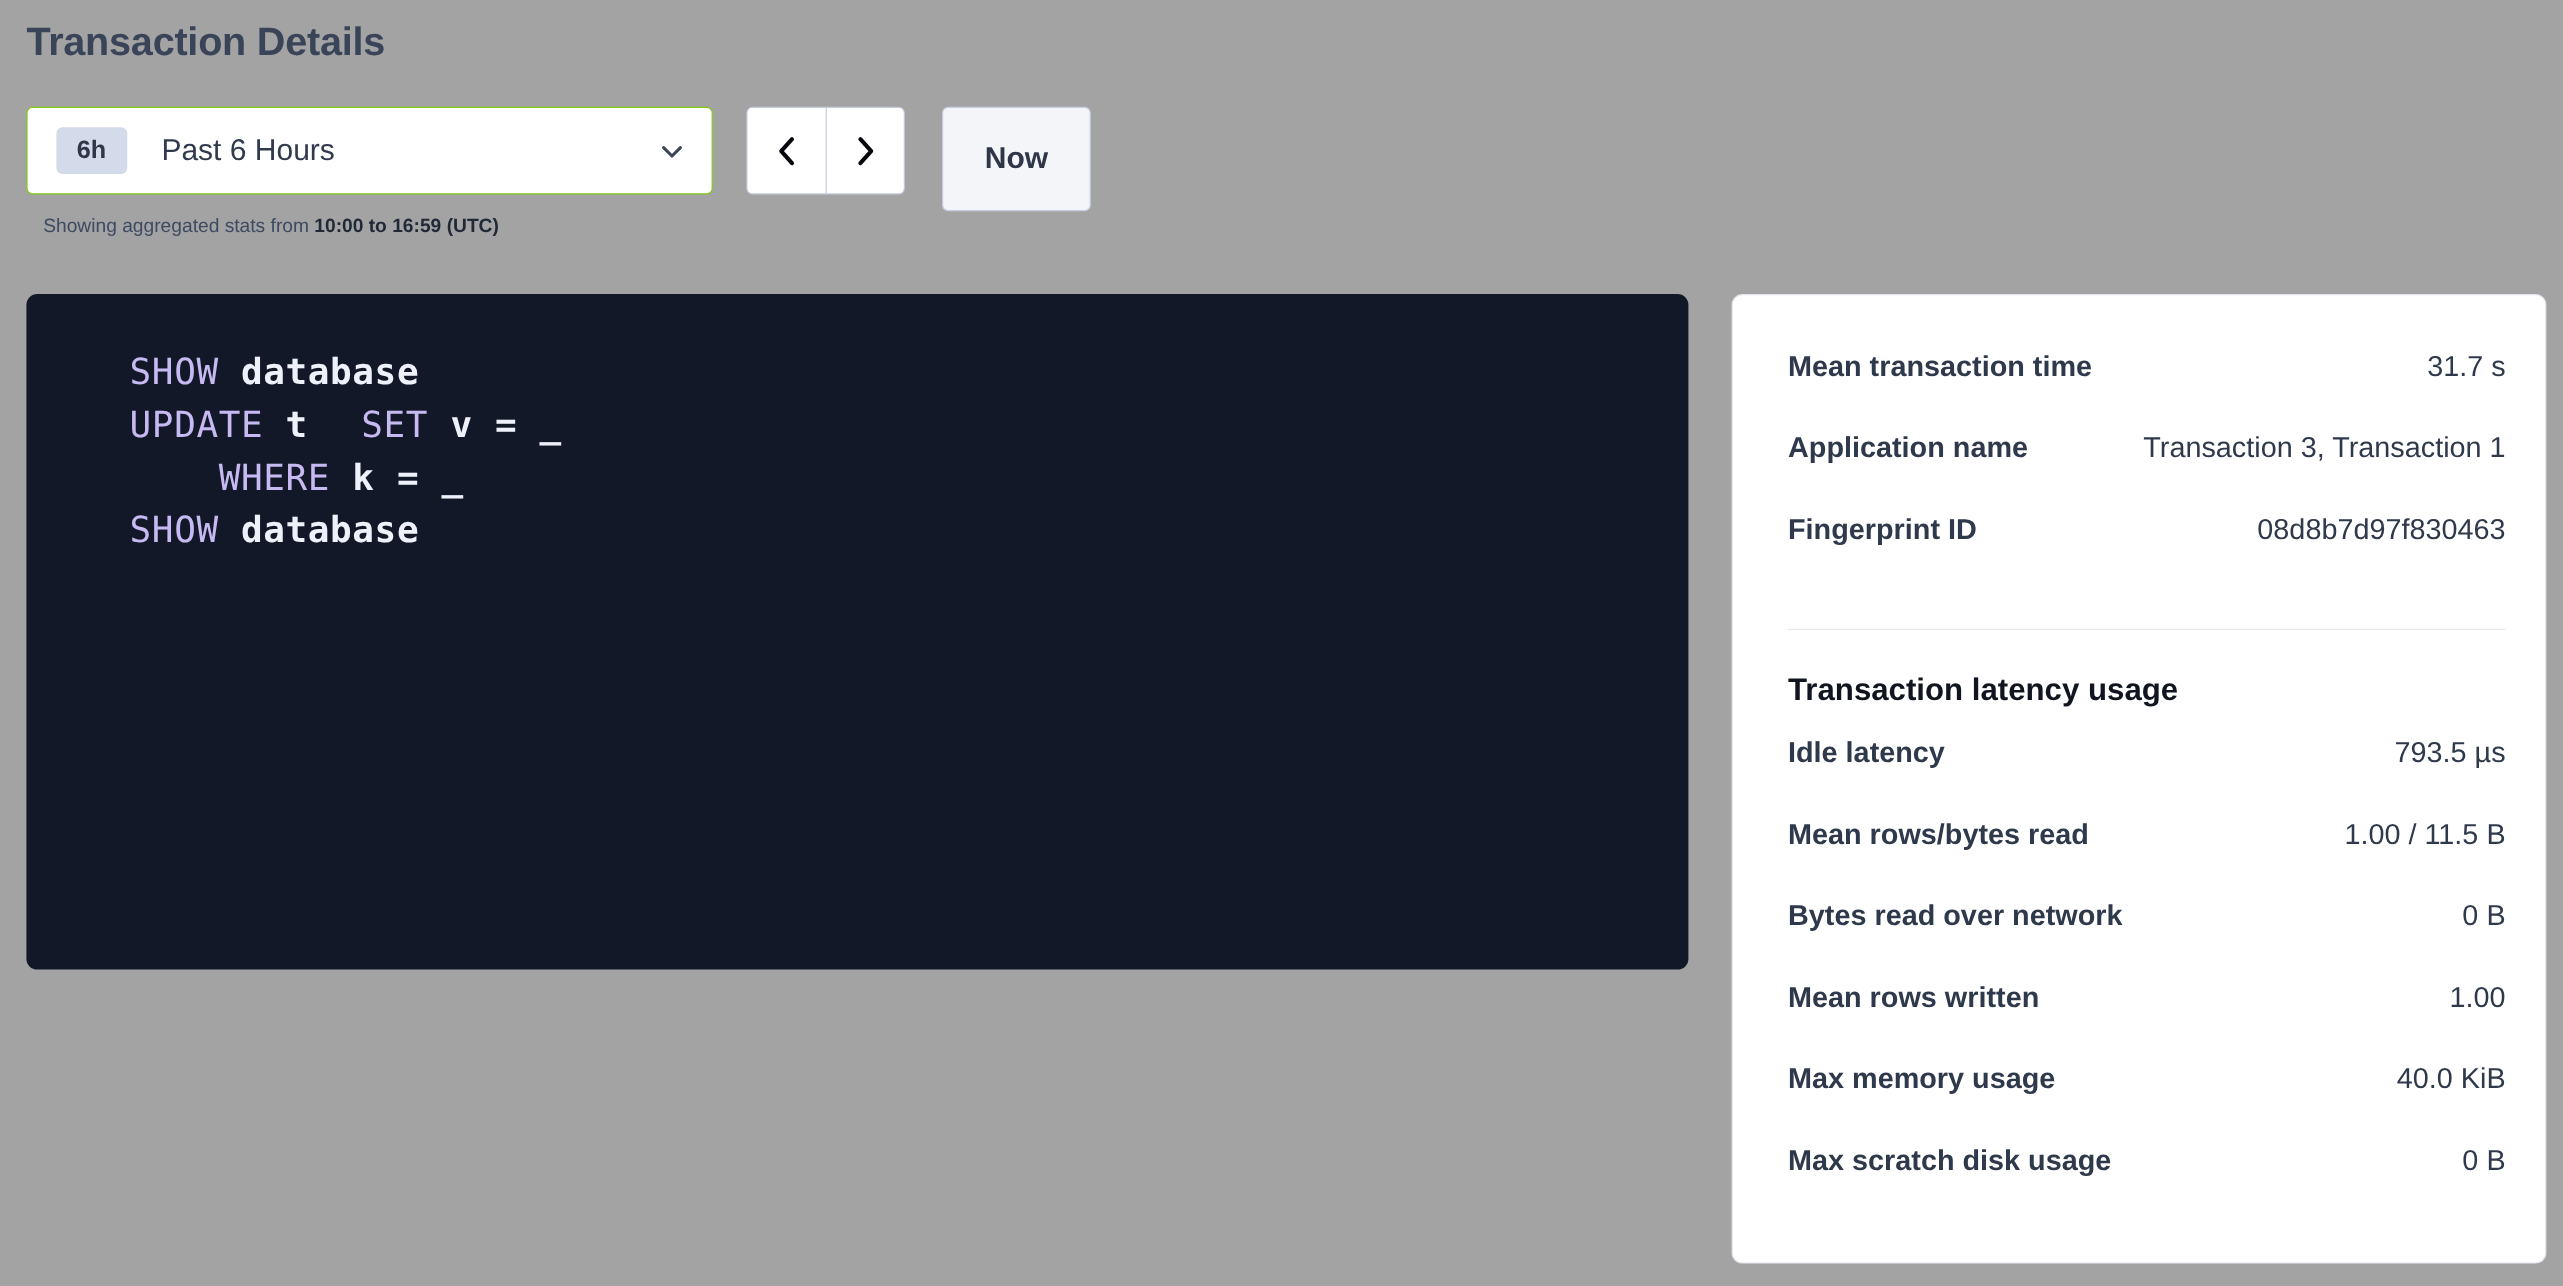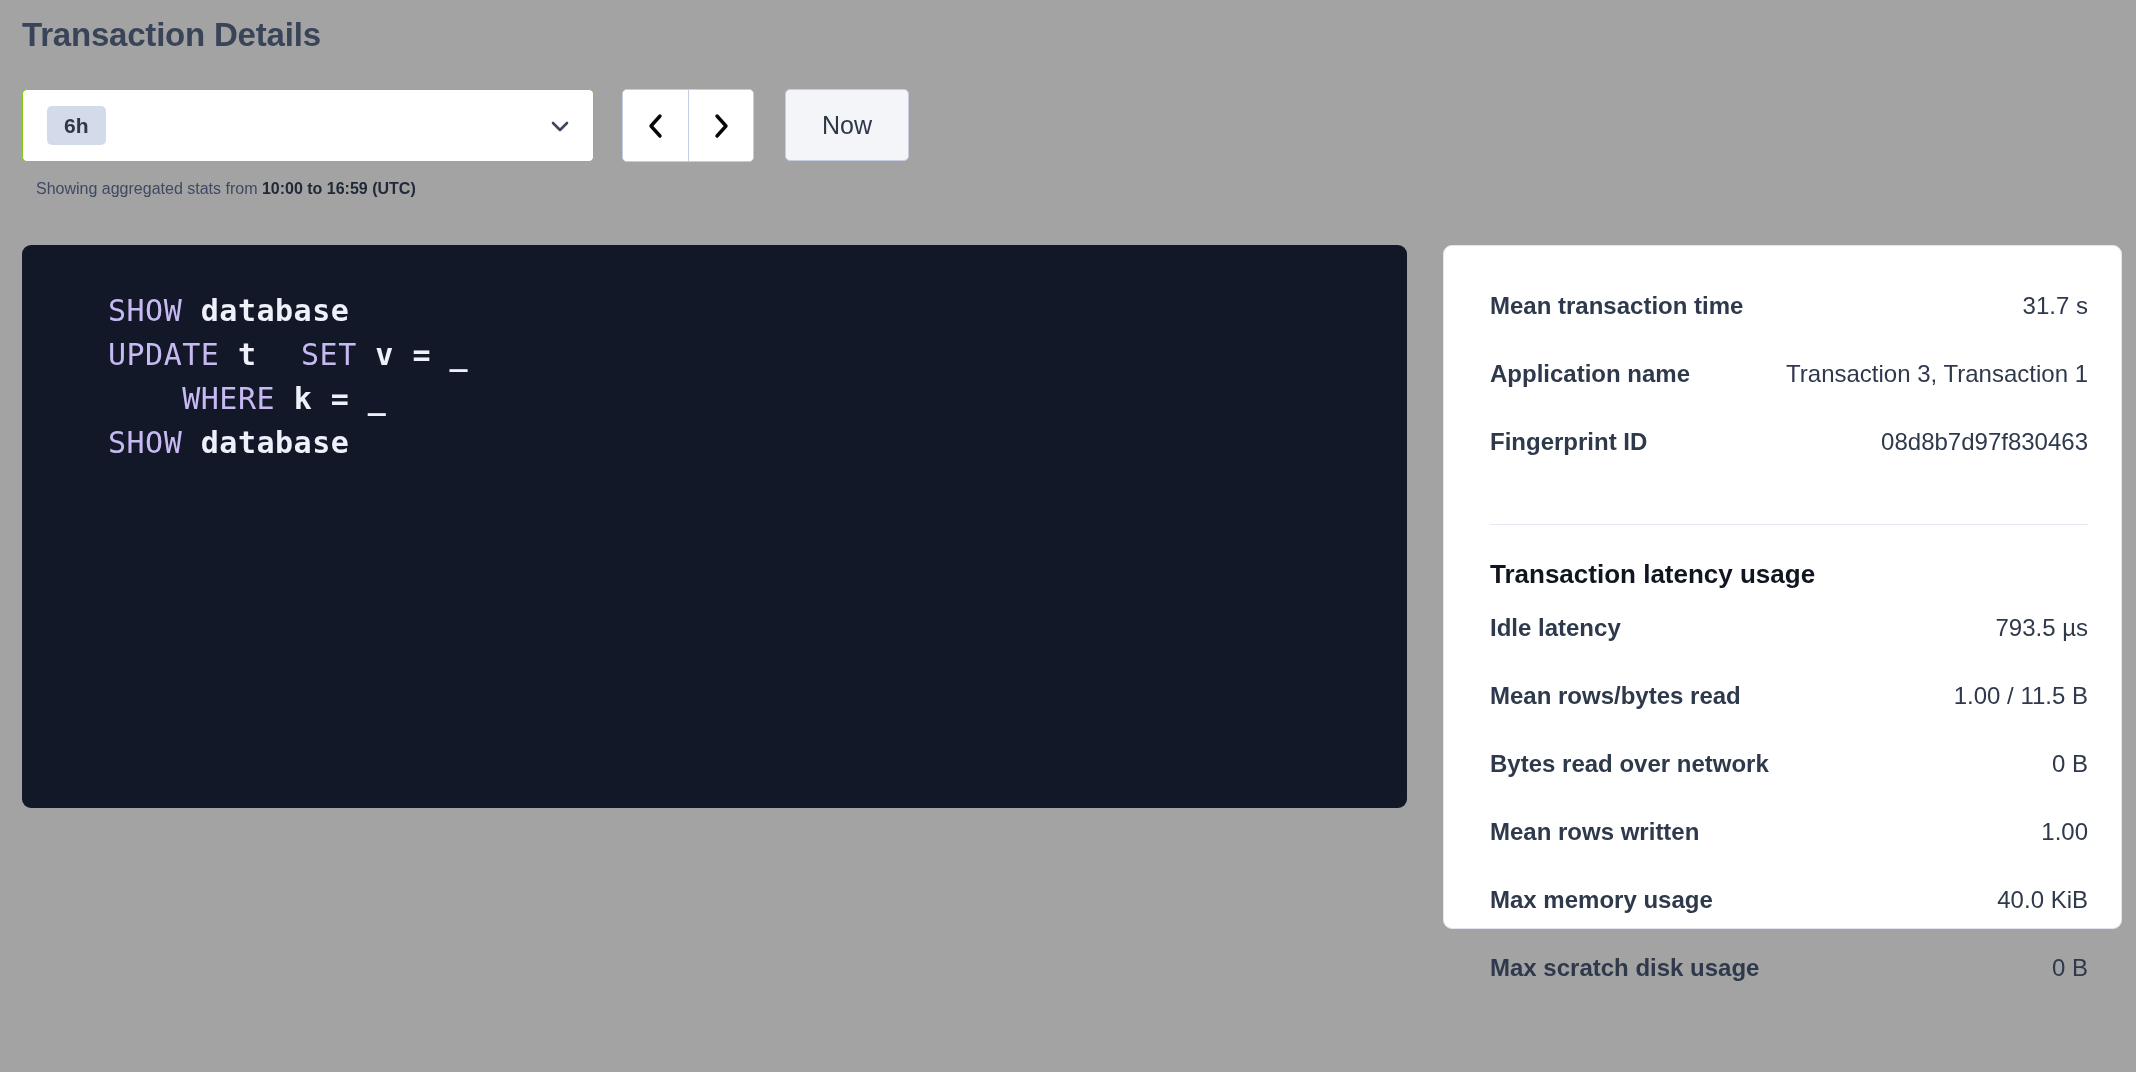--- a/index.html
+++ b/index.html
@@ -99,29 +99,29 @@
     align-items: center;
     justify-content: center;
     cursor: pointer;
     padding: 0;
   }
   .nav-btn + .nav-btn { border-left: 1px solid #c6cde0; }
   .nav-btn svg { display: block; }
 
   .now-btn {
     margin-left: 31px;
-    height: 72px;
+    height: 87px;
     min-width: 124px;
     padding: 0 22px;
     background: #f4f5f9;
     border: 1px solid #c6cde0;
     border-radius: 5px;
     font-family: "Liberation Sans", sans-serif;
     font-size: 25px;
-    font-weight: normal;
+    font-weight: bold;
     color: #2e3648;
     cursor: pointer;
   }
 
   
   .caption {
     position: absolute;
     left: 36px;
     top: 180px;
     font-size: 16px;
@@ -153,21 +153,21 @@
   }
   .kw { color: #c7b9f2; margin-left: 26px; }
   .ident { color: #eef0fa; font-weight: bold; }
 
   
   .stats-card {
     position: absolute;
     left: 1443px;
     top: 245px;
     width: 679px;
-    height: 684px;
+    height: 808px;
     background: #ffffff;
     border: 1px solid #e3e6ef;
     border-radius: 9px;
     padding: 46px 33px 0 46px;
   }
 
   .stat-row {
     display: flex;
     align-items: baseline;
     justify-content: space-between;
@@ -206,20 +206,21 @@
 <body>
 
 <div class="page">
 
   <div class="page-title">Transaction Details</div>
 
   <div class="toolbar">
 
     <div class="time-select">
       <span class="time-badge">6h</span>
+      <span class="time-label">Past 6 Hours</span>
       <span class="chevron-down">
         <svg width="22" height="22" viewBox="0 0 22 22" fill="none" xmlns="http://www.w3.org/2000/svg">
           <path d="M4 8 L11 15 L18 8" stroke="#3d465c" stroke-width="2.6" stroke-linecap="round" stroke-linejoin="round"></path>
         </svg>
       </span>
     </div>
 
     <div class="nav-group">
       <button class="nav-btn">
         <span>

